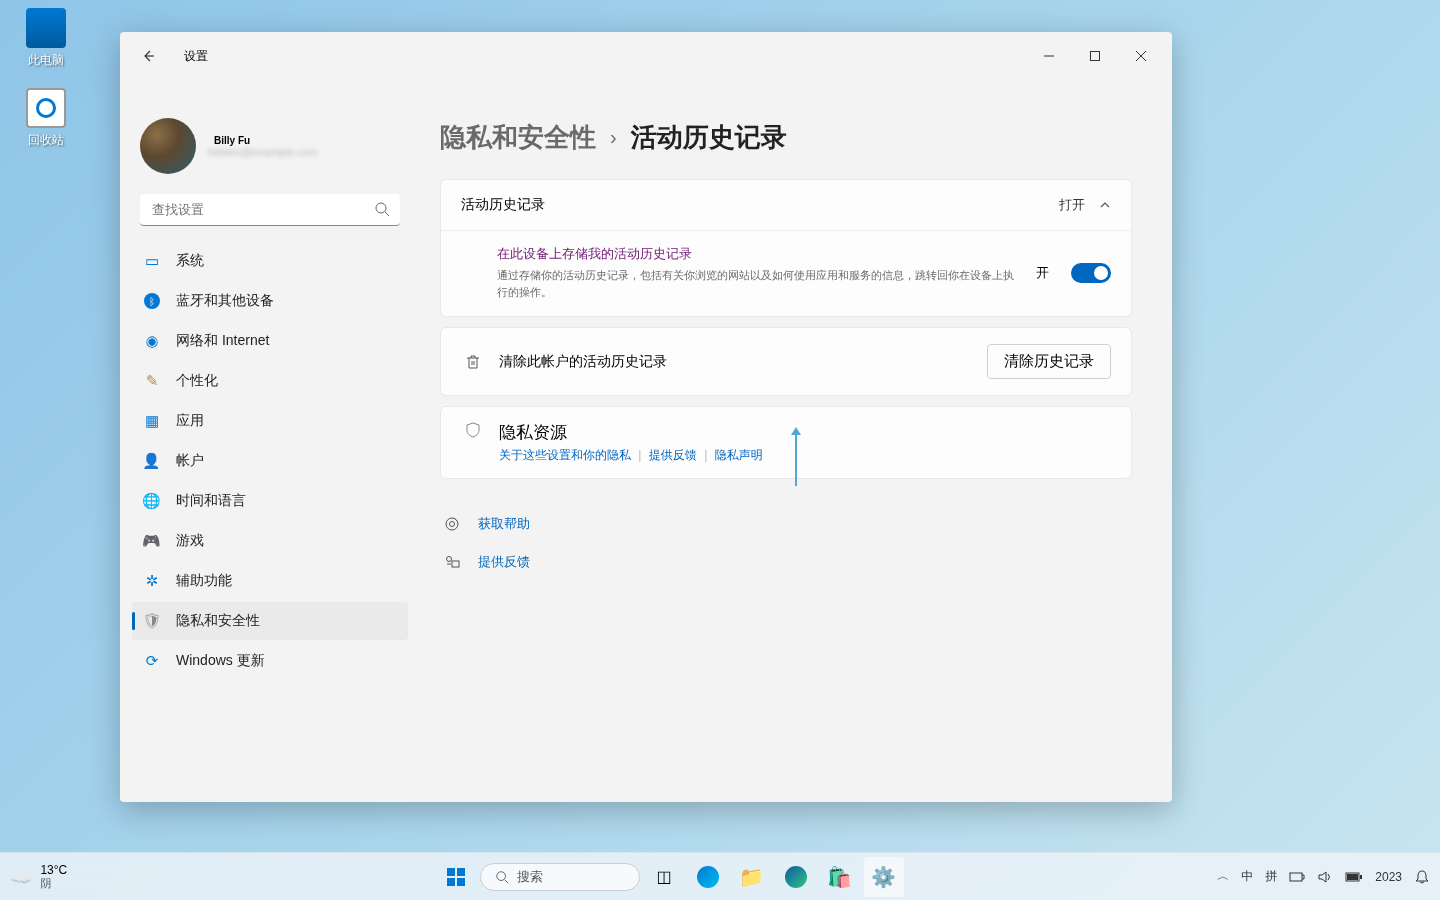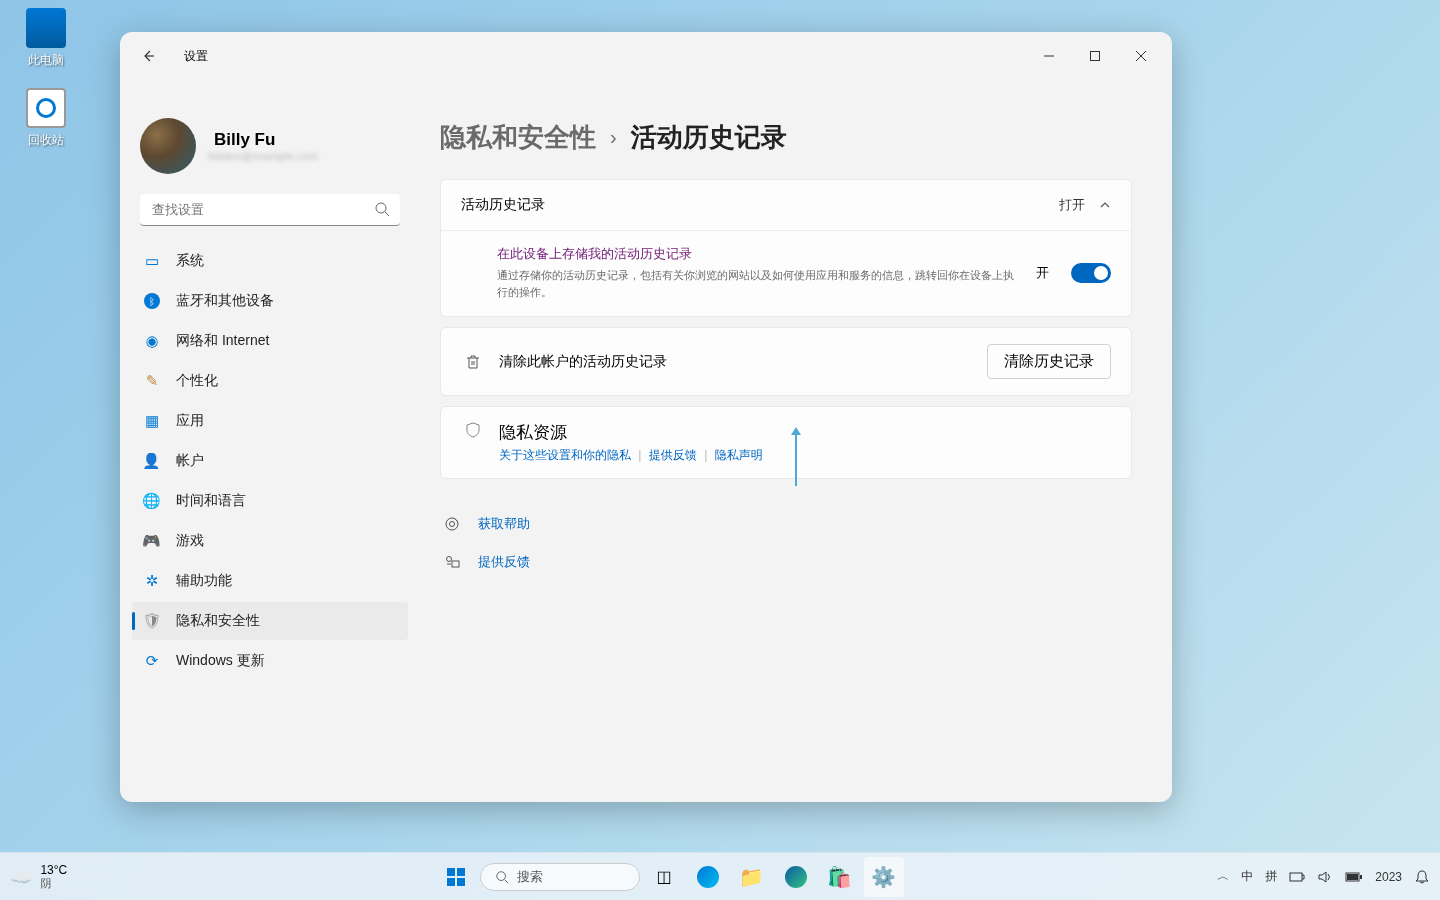--- a/index.html
+++ b/index.html
@@ -8,34 +8,34 @@
 
 .desktop-icon { position: absolute; width: 72px; text-align: center; cursor: pointer; }
 .desktop-icon .ico { width: 40px; height: 40px; margin: 0 auto 4px; }
 .desktop-icon .label { color: #fff; font-size: 12px; text-shadow: 1px 1px 2px rgba(0,0,0,0.6); }
 
 .pc-icon { background: linear-gradient(180deg, #0078d4 0%, #005a9e 100%); border-radius: 4px; }
 .bin-icon { background: #fff; border: 2px solid #999; border-radius: 4px; display: flex; align-items: center; justify-content: center; }
 .bin-icon::after { content: ""; width: 14px; height: 14px; border: 3px solid #0078d4; border-radius: 50%; }
 
 
-.window { position: absolute; left: 120px; top: 32px; width: 1052px; height: 770px; background: #f3f3f3; border-radius: 12px; box-shadow: 0 8px 32px rgba(0,0,0,0.25); display: flex; flex-direction: column; }
+.window { position: absolute; left: 120px; top: 32px; width: 1052px; height: 770px; background: #f3f3f3; border-radius: 4px; box-shadow: 0 8px 32px rgba(0,0,0,0.25); display: flex; flex-direction: column; }
 .titlebar { height: 48px; display: flex; align-items: center; padding: 0 8px; }
 .tb-back { width: 32px; height: 32px; display: flex; align-items: center; justify-content: center; border-radius: 4px; cursor: pointer; margin-left: 4px; }
 .tb-title { font-size: 12px; margin-left: 20px; }
 .tb-spacer { flex: 1; }
 .tb-btn { width: 46px; height: 32px; display: flex; align-items: center; justify-content: center; cursor: pointer; }
 
 .body { flex: 1; display: flex; }
 
 
 .sidebar { width: 300px; padding: 0 12px 12px 12px; display: flex; flex-direction: column; }
 .profile { display: flex; align-items: center; padding: 8px 8px 16px 8px; gap: 12px; margin-top: 30px; }
 .avatar { width: 56px; height: 56px; border-radius: 50%; background: radial-gradient(circle at 30% 30%, #8b6f47 0%, #5d4830 40%, #2e5c6e 100%); }
-.profile-name { font-size: 17px; font-weight: 600; padding-left: 6px; }
+.profile-name { font-size: 10px; font-weight: 600; padding-left: 6px; }
 .profile-email { font-size: 11px; color: #bbb; filter: blur(2px); }
 
 .search { position: relative; margin: 4px 8px 16px 8px; }
 .search input { width: 100%; height: 32px; padding: 0 36px 0 12px; border: none; border-bottom: 1px solid #888; background: #fff; border-radius: 4px; font-size: 13px; outline: none; }
 .search .sicon { position: absolute; right: 10px; top: 7px; color: #666; }
 
 .nav { display: flex; flex-direction: column; gap: 2px; }
 .nav-item { display: flex; align-items: center; gap: 16px; height: 38px; padding: 0 12px; border-radius: 4px; cursor: pointer; position: relative; }
 .nav-item.active { background: #eaeaea; }
 .nav-item.active::before { content: ""; position: absolute; left: 0; top: 10px; width: 3px; height: 18px; background: #0067c0; border-radius: 2px; }

